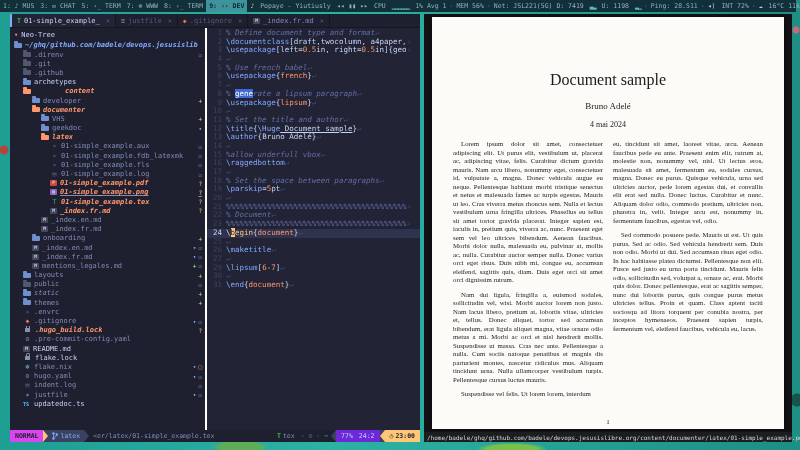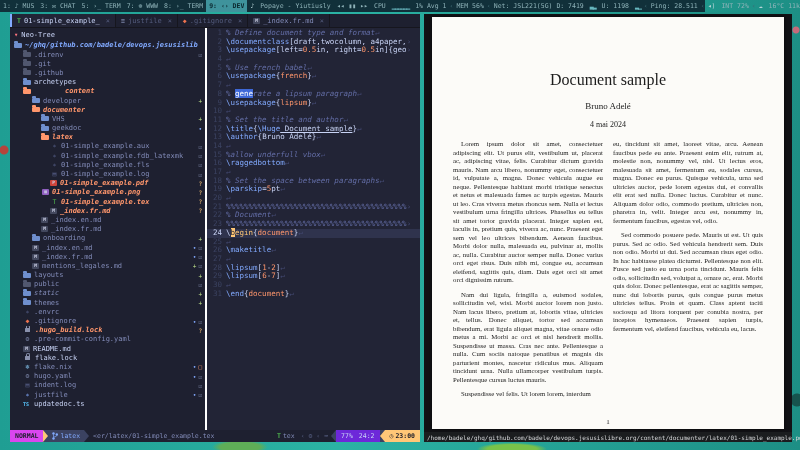--- a/index.html
+++ b/index.html
@@ -8,21 +8,21 @@
     font-family:"DejaVu Sans Mono",monospace;
     background:
       radial-gradient(circle 6px at 4px 150px,#b5443c 0 4px,transparent 5px),
       radial-gradient(circle 5px at 796px 30px,#c56a7a 0 3px,transparent 4px),
       radial-gradient(ellipse 40px 10px at 30% 447px,#5fae57 0 50%,transparent 70%),
       radial-gradient(ellipse 50px 9px at 64% 449px,#79c24a 0 50%,transparent 70%),
       radial-gradient(circle 8px at 797px 400px,#17544e 0 6px,transparent 7px),
       linear-gradient(90deg,#1f9e93,#2bb3a4 42%,#1d8f85 100%);
   }
   
-  .topbar{position:absolute;left:0;top:0;width:705px;height:12px;background:#11303a;
+  .topbar{position:absolute;left:0;top:0;width:796px;height:12px;background:#11303a;
     display:flex;align-items:flex-end;font-size:6.5px;color:#8fb3b9;white-space:nowrap}
   .ws{padding:0 3px;height:12px;line-height:12px;display:inline-block}
   .ws.active{background:#3f939c;color:#0b272e;font-weight:bold}
   .tb-right{margin-left:auto;display:flex;align-items:center}
   .tb-seg{padding:0 3px;height:12px;line-height:12px}
   .tb-sep{color:#3f6a72}
   .tb-ic{color:#b8d4d8;margin-right:2px}
   .tb-graph{color:#67b7bf;letter-spacing:-1px}
   
   .win-left{position:absolute;left:10px;top:14px;width:410px;height:428px;background:#1e2030;
@@ -244,21 +244,21 @@
             <span class="lbl st-dim">01-simple_example.log</span>
             <span class="sp"></span>
             <span class="badge" style="color: rgb(122, 131, 166);">☑</span>
           </div>
           <div class="tr" style="padding-left: 40px;">
             <span class="bi" style="background: rgb(209, 69, 59);">P</span>
             <span class="lbl st-orange">01-simple_example.pdf</span>
             <span class="sp"></span>
             <span class="badge" style="color: rgb(255, 199, 119);">?</span>
           </div>
-          <div class="tr" style="padding-left: 32px;">
+          <div class="tr" style="padding-left: 40px; text-decoration: underline;">
             <span class="bi" style="background: rgb(143, 95, 191);">▦</span>
             <span class="lbl st-orange">01-simple_example.png</span>
             <span class="sp"></span>
             <span class="badge" style="color: rgb(255, 199, 119);">?</span>
           </div>
           <div class="tr" style="padding-left: 40px;">
             <span class="gi" style="color: rgb(77, 179, 77);">T</span>
             <span class="lbl st-orange">01-simple_example.tex</span>
             <span class="sp"></span>
             <span class="badge" style="color: rgb(255, 199, 119);">?</span>
@@ -418,21 +418,20 @@
         <div class="cl"><span class="ln">18</span><span><span class="tk-c">% Set the space between paragraphs</span><span class="tk-d">↵</span></span></div>
         <div class="cl"><span class="ln">19</span><span><span class="tk-k">\parskip</span><span class="tk-t">=</span><span class="tk-n">5</span><span class="tk-t">pt</span><span class="tk-d">↵</span></span></div>
         <div class="cl"><span class="ln">20</span><span><span class="tk-d">↵</span></span></div>
         <div class="cl"><span class="ln">21</span><span><span class="tk-c">%%%%%%%%%%%%%%%%%%%%%%%%%%%%%%%%%%%%%%%%</span><span class="tk-d">›</span></span></div>
         <div class="cl"><span class="ln">22</span><span><span class="tk-c">% Document</span><span class="tk-d">↵</span></span></div>
         <div class="cl"><span class="ln">23</span><span><span class="tk-c">%%%%%%%%%%%%%%%%%%%%%%%%%%%%%%%%%%%%%%%%</span><span class="tk-d">›</span></span></div>
         <div class="cl cur"><span class="ln">24</span><span><span class="tk-t">\</span><span class="tk-cur">b</span><span class="tk-y">egin</span><span class="tk-t">{</span><span class="tk-a">document</span><span class="tk-t">}</span><span class="tk-d">↵</span></span></div>
         <div class="cl"><span class="ln">25</span><span><span class="tk-d">↵</span></span></div>
         <div class="cl"><span class="ln">26</span><span><span class="tk-k">\maketitle</span><span class="tk-d">↵</span></span></div>
         <div class="cl"><span class="ln">27</span><span><span class="tk-d">↵</span></span></div>
-        <div class="cl"><span class="ln">28</span><span><span class="tk-k">\lipsum</span><span class="tk-t">[</span><span class="tk-n">1</span><span class="tk-t">-</span><span class="tk-n">2</span><span class="tk-t">]</span><span class="tk-d">↵</span></span></div>
         <div class="cl"><span class="ln">29</span><span><span class="tk-k">\lipsum</span><span class="tk-t">[</span><span class="tk-n">6</span><span class="tk-t">-</span><span class="tk-n">7</span><span class="tk-t">]</span><span class="tk-d">↵</span></span></div>
         <div class="cl"><span class="ln">30</span><span><span class="tk-d">↵</span></span></div>
         <div class="cl"><span class="ln">31</span><span><span class="tk-k">\end</span><span class="tk-t">{</span><span class="tk-a">document</span><span class="tk-t">}</span><span class="tk-d">↵</span></span></div>
       </div>
   </div>
   <div class="statusline">
     <span class="sl-mode">NORMAL</span>
     <span class="a1"></span>
     <span class="sl-branch">
       <svg width="6" height="8" viewBox="0 0 6 8">

